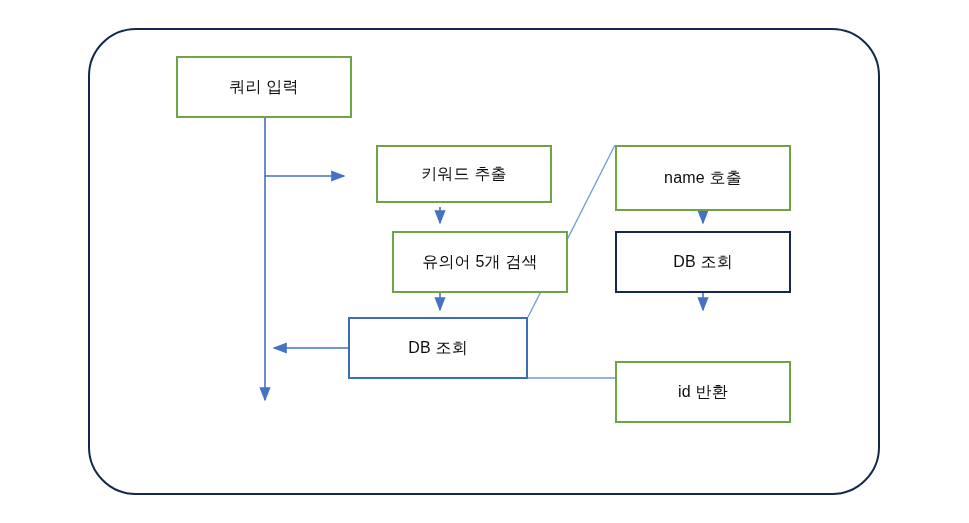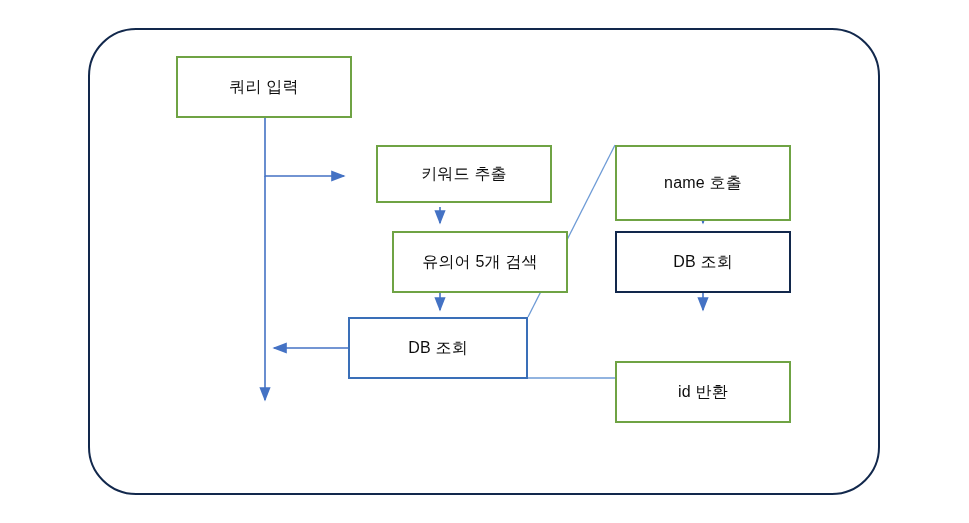--- a/index.html
+++ b/index.html
@@ -103,21 +103,21 @@
   </div>
 
   <div class="node green" style="left:352px; top:231px; width:176px; height:62px;margin-left:40px;">
     <span class="node-label">유의어 5개 검색</span>
   </div>
 
   <div class="node blue" style="left:348px; top:317px; width:180px; height:62px;">
     <span class="node-label">DB 조회</span>
   </div>
 
-  <div class="node green" style="left:615px; top:145px; width:176px; height:76px;">
+  <div class="node green" style="left:615px; top:145px; width:176px; height:66px;">
     <span class="node-label">name 호출</span>
   </div>
 
   <div class="node navy" style="left:615px; top:231px; width:176px; height:62px;">
     <span class="node-label">DB 조회</span>
   </div>
 
   <div class="node green" style="left:615px; top:317px; width:176px; height:62px;margin-top:44px;">
     <span class="node-label">id 반환</span>
   </div>

